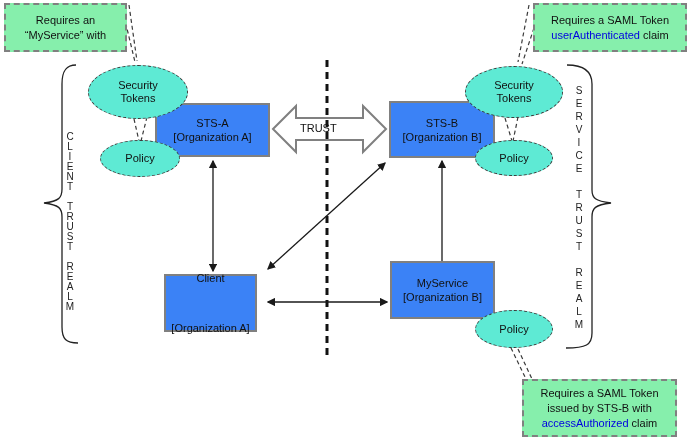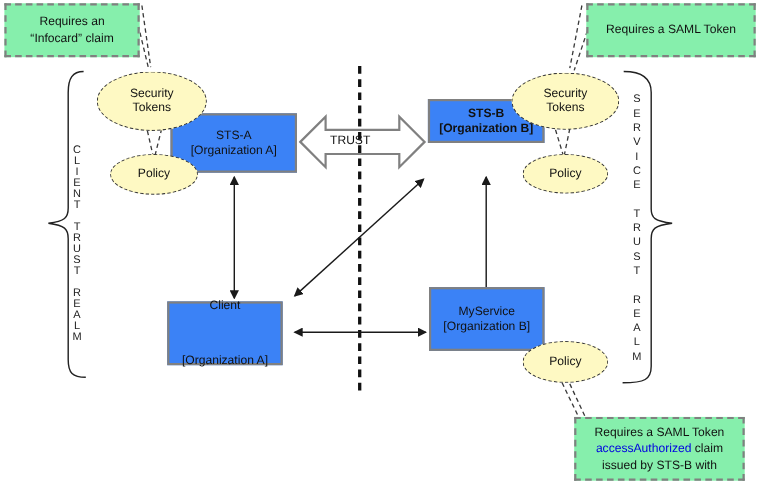--- a/index.html
+++ b/index.html
@@ -7,21 +7,21 @@
     position:relative;width:688px;height:439px;background:#fff;overflow:hidden;
     font-family:"Liberation Sans","DejaVu Sans",sans-serif;color:#111;
   }
   svg.lines{position:absolute;left:0;top:0;z-index:1;}
   .node{
     position:absolute;z-index:2;background:#3b82f6;border:2px solid var(--gray,#808080);
     box-sizing:border-box;display:flex;flex-direction:column;align-items:center;
     justify-content:center;font-size:11px;line-height:14px;text-align:center;
   }
   .ellipse{
-    position:absolute;z-index:2;background:#fef9c3;border:1.4px dashed var(--dash,#3a3a3a);
+    position:absolute;z-index:2;background:#5eead4;border:1.4px dashed var(--dash,#3a3a3a);
     border-radius:50%;box-sizing:border-box;display:flex;align-items:center;
     justify-content:center;font-size:11px;line-height:13px;text-align:center;
   }
   .callout{
     position:absolute;z-index:3;background:#86efac;border:2px dashed var(--gray,#808080);
     box-sizing:border-box;display:flex;flex-direction:column;align-items:center;
     justify-content:center;font-size:11px;line-height:15px;text-align:center;
   }
   .blue{color:var(--blue,#0000e0);}
   .trust-label{
@@ -67,25 +67,25 @@
       <path d="M147,117 L141,141"></path>
       <path d="M505,118 L512,141"></path>
       <path d="M518,117 L513,141"></path>
     </g>
   </svg>
 
   <div class="node" style="left:155px;top:103px;width:115px;height:54px;">
     <div>STS-A</div>
     <div>[Organization A]</div>
   </div>
-  <div class="node" style="left:389px;top:90px;width:106px;height:40px;font-weight:bold;">
+  <div class="node" style="left:389px;top:101px;width:106px;height:57px;">
     <div>STS-B</div>
     <div>[Organization B]</div>
   </div>
-  <div class="node" style="left:152px;top:274px;width:105px;height:58px;gap:36px;">
+  <div class="node" style="left:164px;top:274px;width:93px;height:58px;gap:36px;">
     <div>Client</div>
     <div>[Organization A]</div>
   </div>
   <div class="node" style="left:390px;top:261px;width:105px;height:58px;">
     <div>MyService</div>
     <div>[Organization B]</div>
   </div>
 
   <div class="ellipse" style="left:88px;top:65px;width:100px;height:54px;">
     <div style="width:62px;">Security Tokens</div>
@@ -100,31 +100,32 @@
     <div>Policy</div>
   </div>
   <div class="ellipse" style="left:475px;top:310px;width:78px;height:38px;">
     <div>Policy</div>
   </div>
 
   <div class="trust-label">TRUST</div>
 
   <div class="callout" style="left:4px;top:3px;width:123px;height:49px;">
     <div>Requires an</div>
-    <div>“Infocard” claim</div>
+    <div>“MyService” with</div>
   </div>
 
   <div class="callout" style="left:533px;top:3px;width:154px;height:49px;">
     <div>Requires a SAML Token</div>
+    <div><span class="blue">userAuthenticated</span><span> claim</span></div>
   </div>
 
   <div class="callout" style="left:522px;top:379px;width:155px;height:58px;">
     <div>Requires a SAML Token</div>
+    <div>issued by STS-B with</div>
     <div><span class="blue">accessAuthorized</span><span> claim</span></div>
-    <div>issued by STS-B with</div>
   </div>
 
   <div class="vcol left" style="left:61px;top:132px;">
       <div class="vchar">C</div>
       <div class="vchar">L</div>
       <div class="vchar">I</div>
       <div class="vchar">E</div>
       <div class="vchar">N</div>
       <div class="vchar">T</div>
       <div class="vchar">&nbsp;</div>

